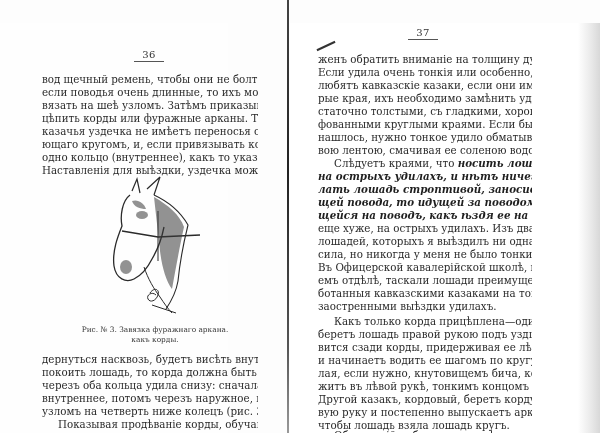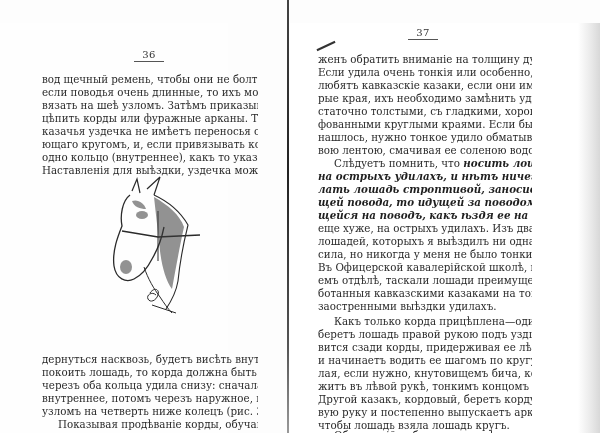--- a/index.html
+++ b/index.html
@@ -90,20 +90,24 @@
         </g>
 
         <g fill="none" stroke="#2a2a2a" stroke-width="1">
           <path d="M52 96 C56 108 62 118 68 126 C72 132 76 138 80 142"></path>
           <path d="M58 122 C62 116 68 118 66 124 C64 130 58 132 56 128 C54 124 60 120 64 124"></path>
           <path d="M60 134 L84 142"></path>
         </g>
       </svg>
     </div>
 
+    <div class="caption">
+      <div>Рис. № 3. Завязка фуражнаго аркана.</div>
+      <div>какъ корды.</div>
+    </div>
 
     <div class="text-block" style="left:42px; top:330px; width:216px;">
       <span class="line">дернуться насквозь, будетъ висѣть внутрь и без-</span>
       <span class="line">покоить лошадь, то корда должна быть продѣта</span>
       <span class="line">черезъ оба кольца удила снизу: сначала черезъ</span>
       <span class="line">внутреннее, потомъ черезъ наружное, и завязана</span>
       <span class="line last">узломъ на четверть ниже колецъ (рис. 3).</span>
       <span class="line indent">Показывая продѣваніе корды, обучающій дол-</span>
     </div>
   </div>
@@ -119,21 +123,21 @@
       <span class="line">Если удила очень тонкія или особенно, какъ то</span>
       <span class="line">любятъ кавказскіе казаки, если они имѣютъ ост-</span>
       <span class="line">рые края, ихъ необходимо замѣнить удилами до-</span>
       <span class="line">статочно толстыми, съ гладкими, хорошо отшли-</span>
       <span class="line">фованными круглыми краями. Если бы такихъ не</span>
       <span class="line">нашлось, нужно тонкое удило обматывать холще-</span>
       <span class="line last">вою лентою, смачивая ее соленою водою.</span>
     </div>
 
     <div class="text-block" style="left:28px; top:134px; width:214px;">
-      <span class="line indent"><span>Слѣдуетъ помнить, что </span><span class="italic">носить лошадь именно</span></span>
+      <span class="line indent"><span>Слѣдуетъ краями, что </span><span class="italic">носить лошадь именно</span></span>
       <span class="line"><span class="italic">на острыхъ удилахъ, и нѣтъ ничего легче сдѣ-</span></span>
       <span class="line"><span class="italic">лать лошадь строптивой, заносистой, не беру-</span></span>
       <span class="line"><span class="italic">щей повода, то идущей за поводомъ, то ложа-</span></span>
       <span class="line"><span class="italic">щейся на поводъ, какъ ѣздя ее на тонкихъ</span></span>
       <span class="line">еще хуже, на острыхъ удилахъ. Изъ двадцати</span>
       <span class="line">лошадей, которыхъ я выѣздилъ ни одна не но-</span>
       <span class="line">сила, но никогда у меня не было тонкихъ удилъ.</span>
       <span class="line">Въ Офицерской кавалерійской школѣ, на казачь-</span>
       <span class="line">емъ отдѣлѣ, таскали лошади преимущественно ра-</span>
       <span class="line">ботанныя кавказскими казаками на тонкихъ съ</span>

